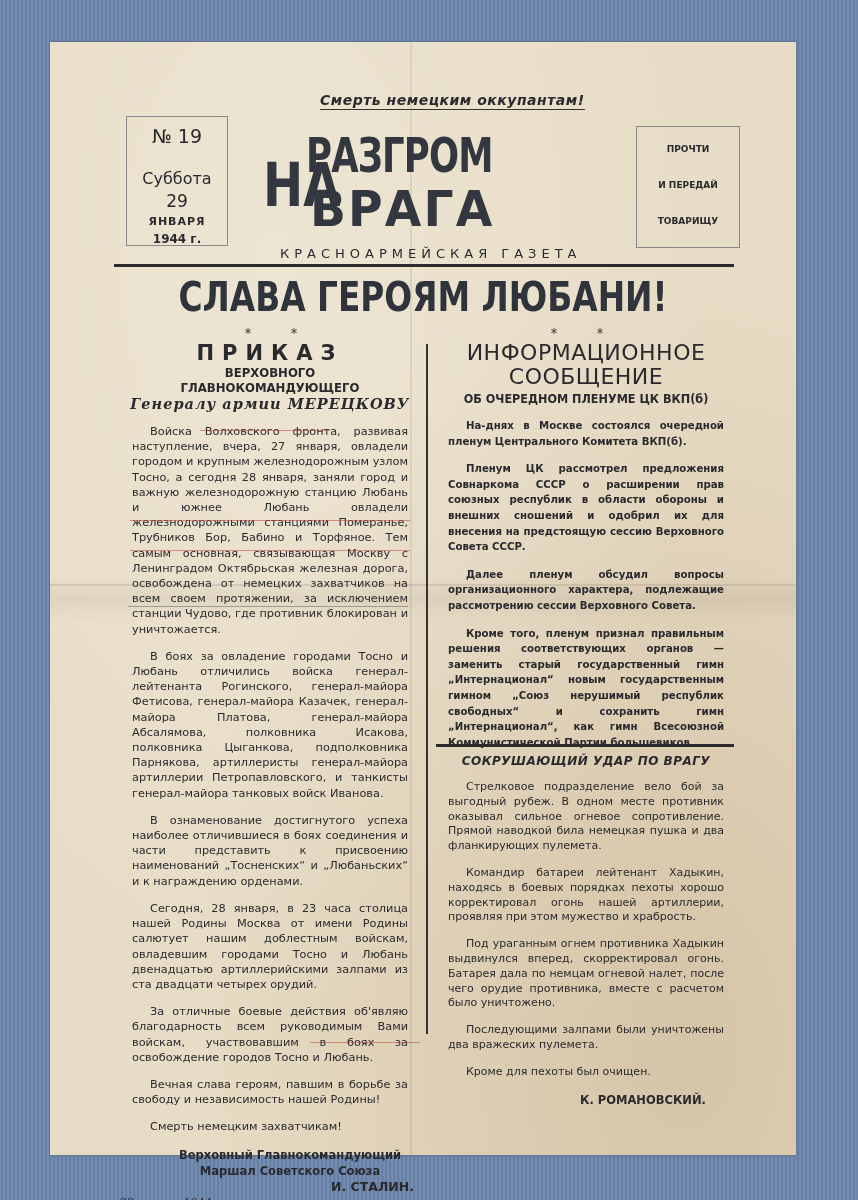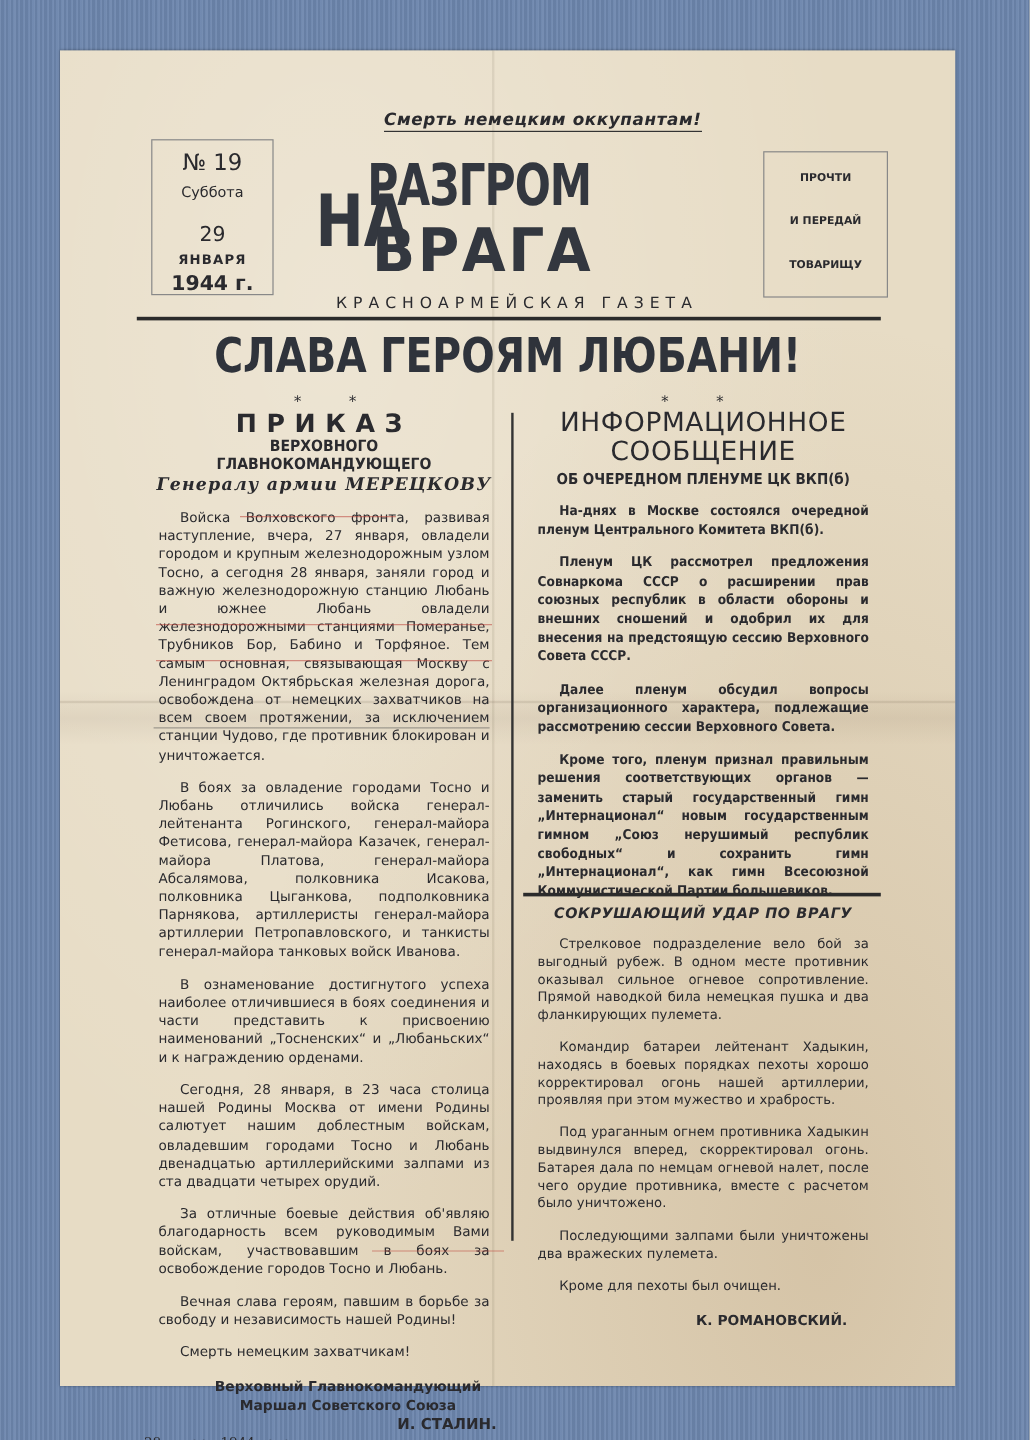--- a/index.html
+++ b/index.html
@@ -17,24 +17,24 @@
                       linear-gradient(180deg, rgba(0,0,0,0) 48%, rgba(120,100,80,0.10) 50%, rgba(0,0,0,0) 52%);
     box-shadow: 0 0 2px rgba(0,0,0,0.35);
     color:#2a2a2e;
   }
   .fold-v { position:absolute; left:360px; top:0; width:2px; height:100%; background:rgba(110,95,75,0.12); }
   .fold-h { position:absolute; left:0; top:542px; width:100%; height:2px; background:rgba(110,95,75,0.15); }
   .abs { position:absolute; }
   .slogan { left:270px; top:50px; font-style:italic; font-weight:bold; font-size:14px; letter-spacing:0.5px; border-bottom:1px solid #333; padding-bottom:1px; font-family:"DejaVu Sans", sans-serif; }
   .datebox { left:76px; top:74px; width:100px; height:128px; border:1px solid #888; text-align:center; font-family:"DejaVu Sans", sans-serif; }
   .datebox .num { font-size:19px; margin-top:8px;text-align:center; }
-  .datebox .dow { font-size:12px; margin-top:6px; }
-  .datebox .day { font-size:17px; margin-top:19px; }
+  .datebox .dow { font-size:16px; margin-top:22px; }
+  .datebox .day { font-size:17px; margin-top:3px; }
   .datebox .mon { font-size:11px; font-weight:bold; margin-top:4px; letter-spacing:1px;}
-  .datebox .yr { font-size:17px; font-weight:bold; margin-top:4px; }
+  .datebox .yr { font-size:12px; font-weight:bold; margin-top:4px; }
   .masthead { left:208px; top:86px; width:350px; height:118px; }
   .mh-na { position:absolute; font-family:"DejaVu Sans", sans-serif; font-weight:bold; color:#33373f; font-size:44px; line-height:44px; width:42px; text-align:center; transform:scaleX(0.8); }
   .mh-big { position:absolute; font-family:"DejaVu Sans Condensed","DejaVu Sans", sans-serif; font-weight:bold; color:#33373f; letter-spacing:-1px; }
   .mh-sub { left:230px; top:204px; font-family:"DejaVu Sans", sans-serif; font-size:13px; letter-spacing:5px; }
   .readbox { left:586px; top:84px; width:102px; height:116px; border:1px solid #888; text-align:center; font-family:"DejaVu Sans", sans-serif; font-size:9px; font-weight:bold; line-height:36px; padding-top:4px; }
   .rule { left:64px; width:620px; height:3px; background:#2b2b2b; }
   .headline { left:0; width:746px; top:232px; text-align:center; font-family:"DejaVu Sans", sans-serif; font-size:40px; font-weight:bold; color:#2f333b; transform:scaleX(0.82); transform-origin:center; letter-spacing:0px; }
   .stars { font-size:12px; letter-spacing:18px; }
   .col { font-family:"DejaVu Sans", sans-serif; font-size:11.3px; line-height:15.2px; text-align:justify; }
   .col p { margin:12px; text-indent:18px; }

